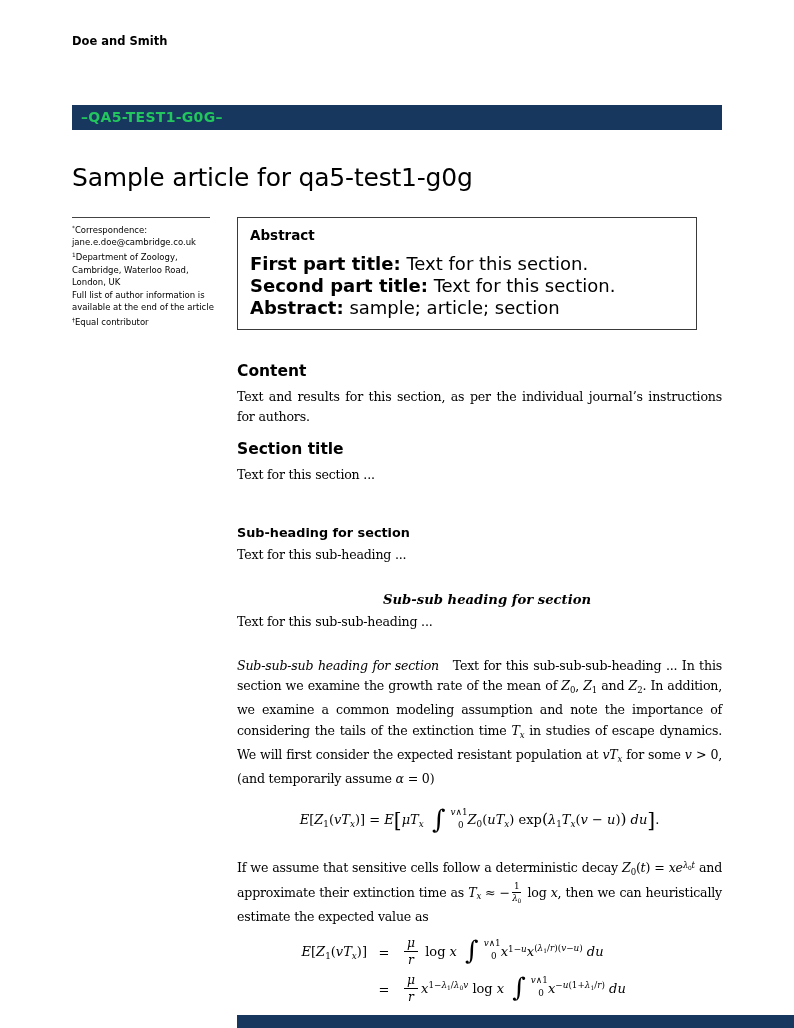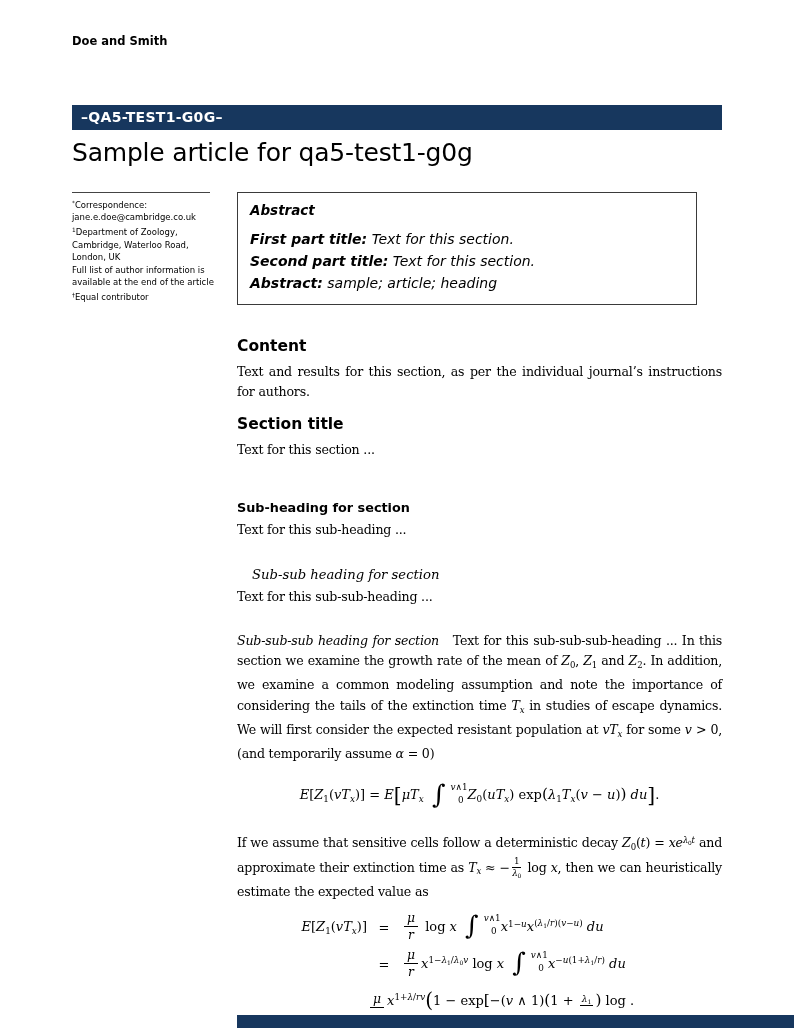--- a/index.html
+++ b/index.html
@@ -4,49 +4,49 @@
 <style>
   * { margin:0; padding:0; box-sizing:border-box; }
   html,body { background:#ffffff; }
   body { font-family:"DejaVu Serif","Liberation Serif",serif; color:#000; }
 
   .page { position:relative; width:794px; height:1028px; background:#fff; overflow:hidden; margin:0 auto; }
   .inner { padding:34px 72px 0 72px; }
 
   .running-head { font-family:"DejaVu Sans","Liberation Sans",sans-serif; font-size:11.5px; line-height:14px;font-weight:bold; }
 
-  .banner { margin-top:57px; height:25px; background:var(--accent,#17375e); color:#ffffff;
+  .banner { margin-top:57px; height:25px; background:var(--accent,#17375e); color:#22c55e;
             font-family:"DejaVu Sans","Liberation Sans",sans-serif; font-weight:bold;
             font-size:14px; line-height:25px; padding-left:9px; letter-spacing:0.3px; }
 
-  .title { margin-top:7px; font-family:"DejaVu Sans","Liberation Sans",sans-serif;
+  .title { margin-top:32px; font-family:"DejaVu Sans","Liberation Sans",sans-serif;
            font-weight:normal; font-size:25px; line-height:31px; letter-spacing:-0.2px; }
 
   .authors { margin-top:11px; font-family:"DejaVu Sans","Liberation Sans",sans-serif; font-size:14.5px; line-height:19px; }
 
   .meta-row { display:flex; margin-top:24px; align-items:flex-start; }
 
   .sidenote { width:165px; flex:none; font-family:"DejaVu Sans","Liberation Sans",sans-serif;
               font-size:8.5px; line-height:12.6px; color:#000; }
   .sidenote-rule { width:138px; border-top:1px solid #444; margin:0 0 4px 0; }
 
   .abstract-box { flex:1; margin-right:25px; border:1px solid #3a3a3a; padding:9px 12px 10px 12px;
-                  font-family:"DejaVu Sans","Liberation Sans",sans-serif;font-style:italic; }
+                  font-family:"DejaVu Sans","Liberation Sans",sans-serif; }
   .abstract-heading { font-size:13.5px; font-weight:bold; margin-bottom:10px; }
-  .abstract-item { font-size:14px; line-height:22px; }
+  .abstract-item { font-size:18px; line-height:22px; }
   .abstract-item b { font-weight:bold; }
 
   .main { margin-left:165px; width:485px; }
 
   .h-section { font-family:"DejaVu Sans","Liberation Sans",sans-serif; font-weight:bold;
                font-size:15.5px; line-height:19px; margin:32px 0 6px 0; }
   .h-section.second { margin-top:12px; }
   .h-sub { font-family:"DejaVu Sans","Liberation Sans",sans-serif; font-weight:bold;
            font-size:12.8px; line-height:16px; margin:40px 0 4px 0; }
-  .h-subsub { font-style:italic; font-weight:normal; font-size:13.2px; line-height:17px; margin:25px 0 4px 15px; }
+  .h-subsub { font-style:italic; font-weight:bold; font-size:13.2px; line-height:17px; margin:25px 0 4px 15px;text-align:center; }
 
   .par { font-size:12.6px; line-height:20.4px; text-align:justify; letter-spacing:-0.2px; }
   .mt-par { margin-top:24px; }
 
   
   .eq-display { text-align:center; font-size:13px; letter-spacing:0; margin:10px 0 12px 0; min-height:44px;
                 display:flex; align-items:center; justify-content:center; }
   .eqalign { margin-top:6px; font-size:13px; letter-spacing:0; }
   .eqrow { display:flex; align-items:center; position:relative; min-height:37px; }
   .eq-lhs { width:130px; text-align:right; flex:none; }
@@ -103,21 +103,21 @@
         <div class="abstract-item">
           <b>First part title:</b>
           <span>Text for this section.</span>
         </div>
         <div class="abstract-item">
           <b>Second part title:</b>
           <span>Text for this section.</span>
         </div>
         <div class="abstract-item">
           <b>Abstract:</b>
-          <span>sample; article; heading</span>
+          <span>sample; article; section</span>
         </div>
       </section>
     </div>
 
     <main class="main">
 
       <h2 class="h-section">Content</h2>
       <p class="par">Text and results for this section, as per the individual journal’s instructions for authors.</p>
 
       <h2 class="h-section second">Section title</h2>

